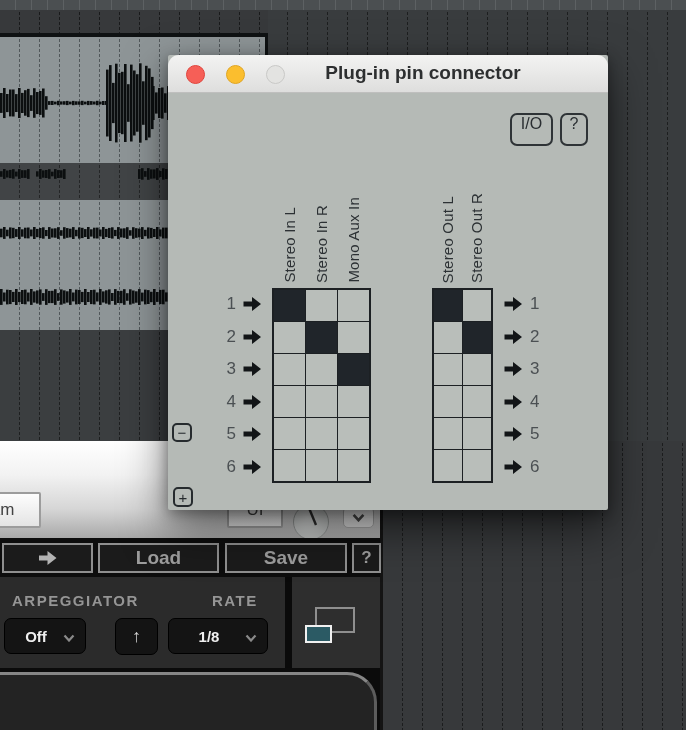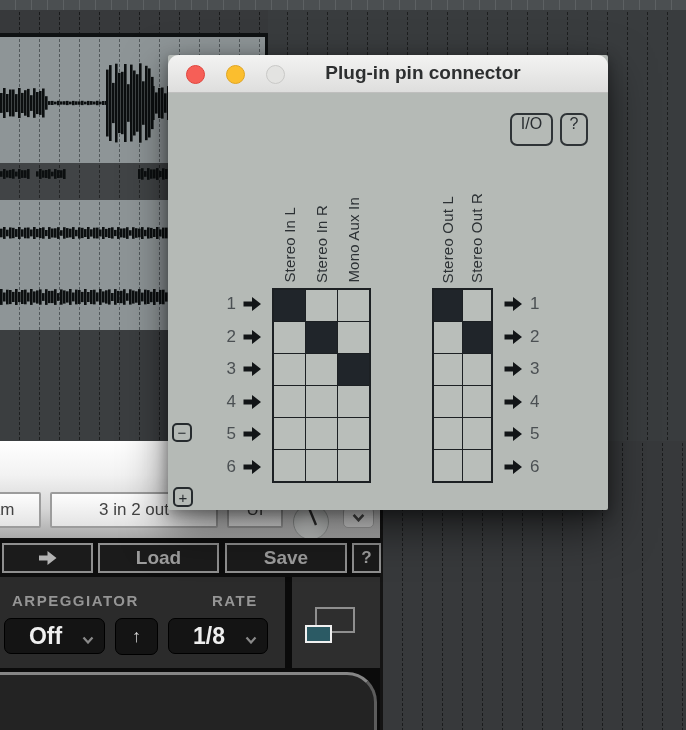--- a/index.html
+++ b/index.html
@@ -304,23 +304,20 @@
       <rect x="162" y="89.7" width="2.6" height="14.6" fill="#0c0f10"></rect>
       <rect x="165" y="92.4" width="2.6" height="9.2" fill="#0c0f10"></rect>
       <rect x="168" y="89.0" width="2.6" height="16.0" fill="#0c0f10"></rect>
     </svg>
 
   <div class="abs fx">
     <div class="toolbar"></div>
     <div class="lightbtn" style="left:-36px;top:51px;width:77px;height:36px">
       <span>am</span>
     </div>
-    <div class="lightbtn" style="left:50px;top:51px;width:168px;height:36px">
-      <span>3 in 2 out</span>
-    </div>
     <div class="lightbtn" style="left:227px;top:51px;width:56px;height:36px">
       <span>UI</span>
     </div>
     <div class="knob">
       <svg width="34" height="34">
         <line x1="15" y1="3" x2="22" y2="20" stroke="#2f2f2f" stroke-width="2.4"></line>
       </svg>
     </div>
     <div class="chevbtn">
       <svg width="13" height="9" viewBox="0 0 12 8">
@@ -341,32 +338,32 @@
         <span>Save</span>
       </div>
       <div class="darkbtn" style="left:352px;width:29px;font-size:17px">
         <span>?</span>
       </div>
     </div>
 
     <div class="arp">
       <div class="lbl" style="left:12px">ARPEGGIATOR</div>
       <div class="lbl" style="left:212px">RATE</div>
-      <div class="dd" style="left:4px;width:101px;font-size:23px">
+      <div class="dd" style="left:4px;width:82px;font-size:15px">
         <span class="ddtext">Off</span>
         <span>
   <svg width="12" height="8" viewBox="0 0 12 8">
     <path d="M1.5 1.5 L6 6.5 L10.5 1.5" fill="none" stroke="#8a8a8a" stroke-width="2.2"></path>
   </svg>
 </span>
       </div>
       <div class="upbtn">
         <span>↑</span>
       </div>
-      <div class="dd" style="left:168px;width:100px;font-size:23px">
+      <div class="dd" style="left:168px;width:100px;font-size:15px">
         <span class="ddtext">1/8</span>
         <span>
   <svg width="12" height="8" viewBox="0 0 12 8">
     <path d="M1.5 1.5 L6 6.5 L10.5 1.5" fill="none" stroke="#8a8a8a" stroke-width="2.2"></path>
   </svg>
 </span>
       </div>
       <div class="divider"></div>
       <div class="iconzone">
         <div class="rect-outline"></div>

